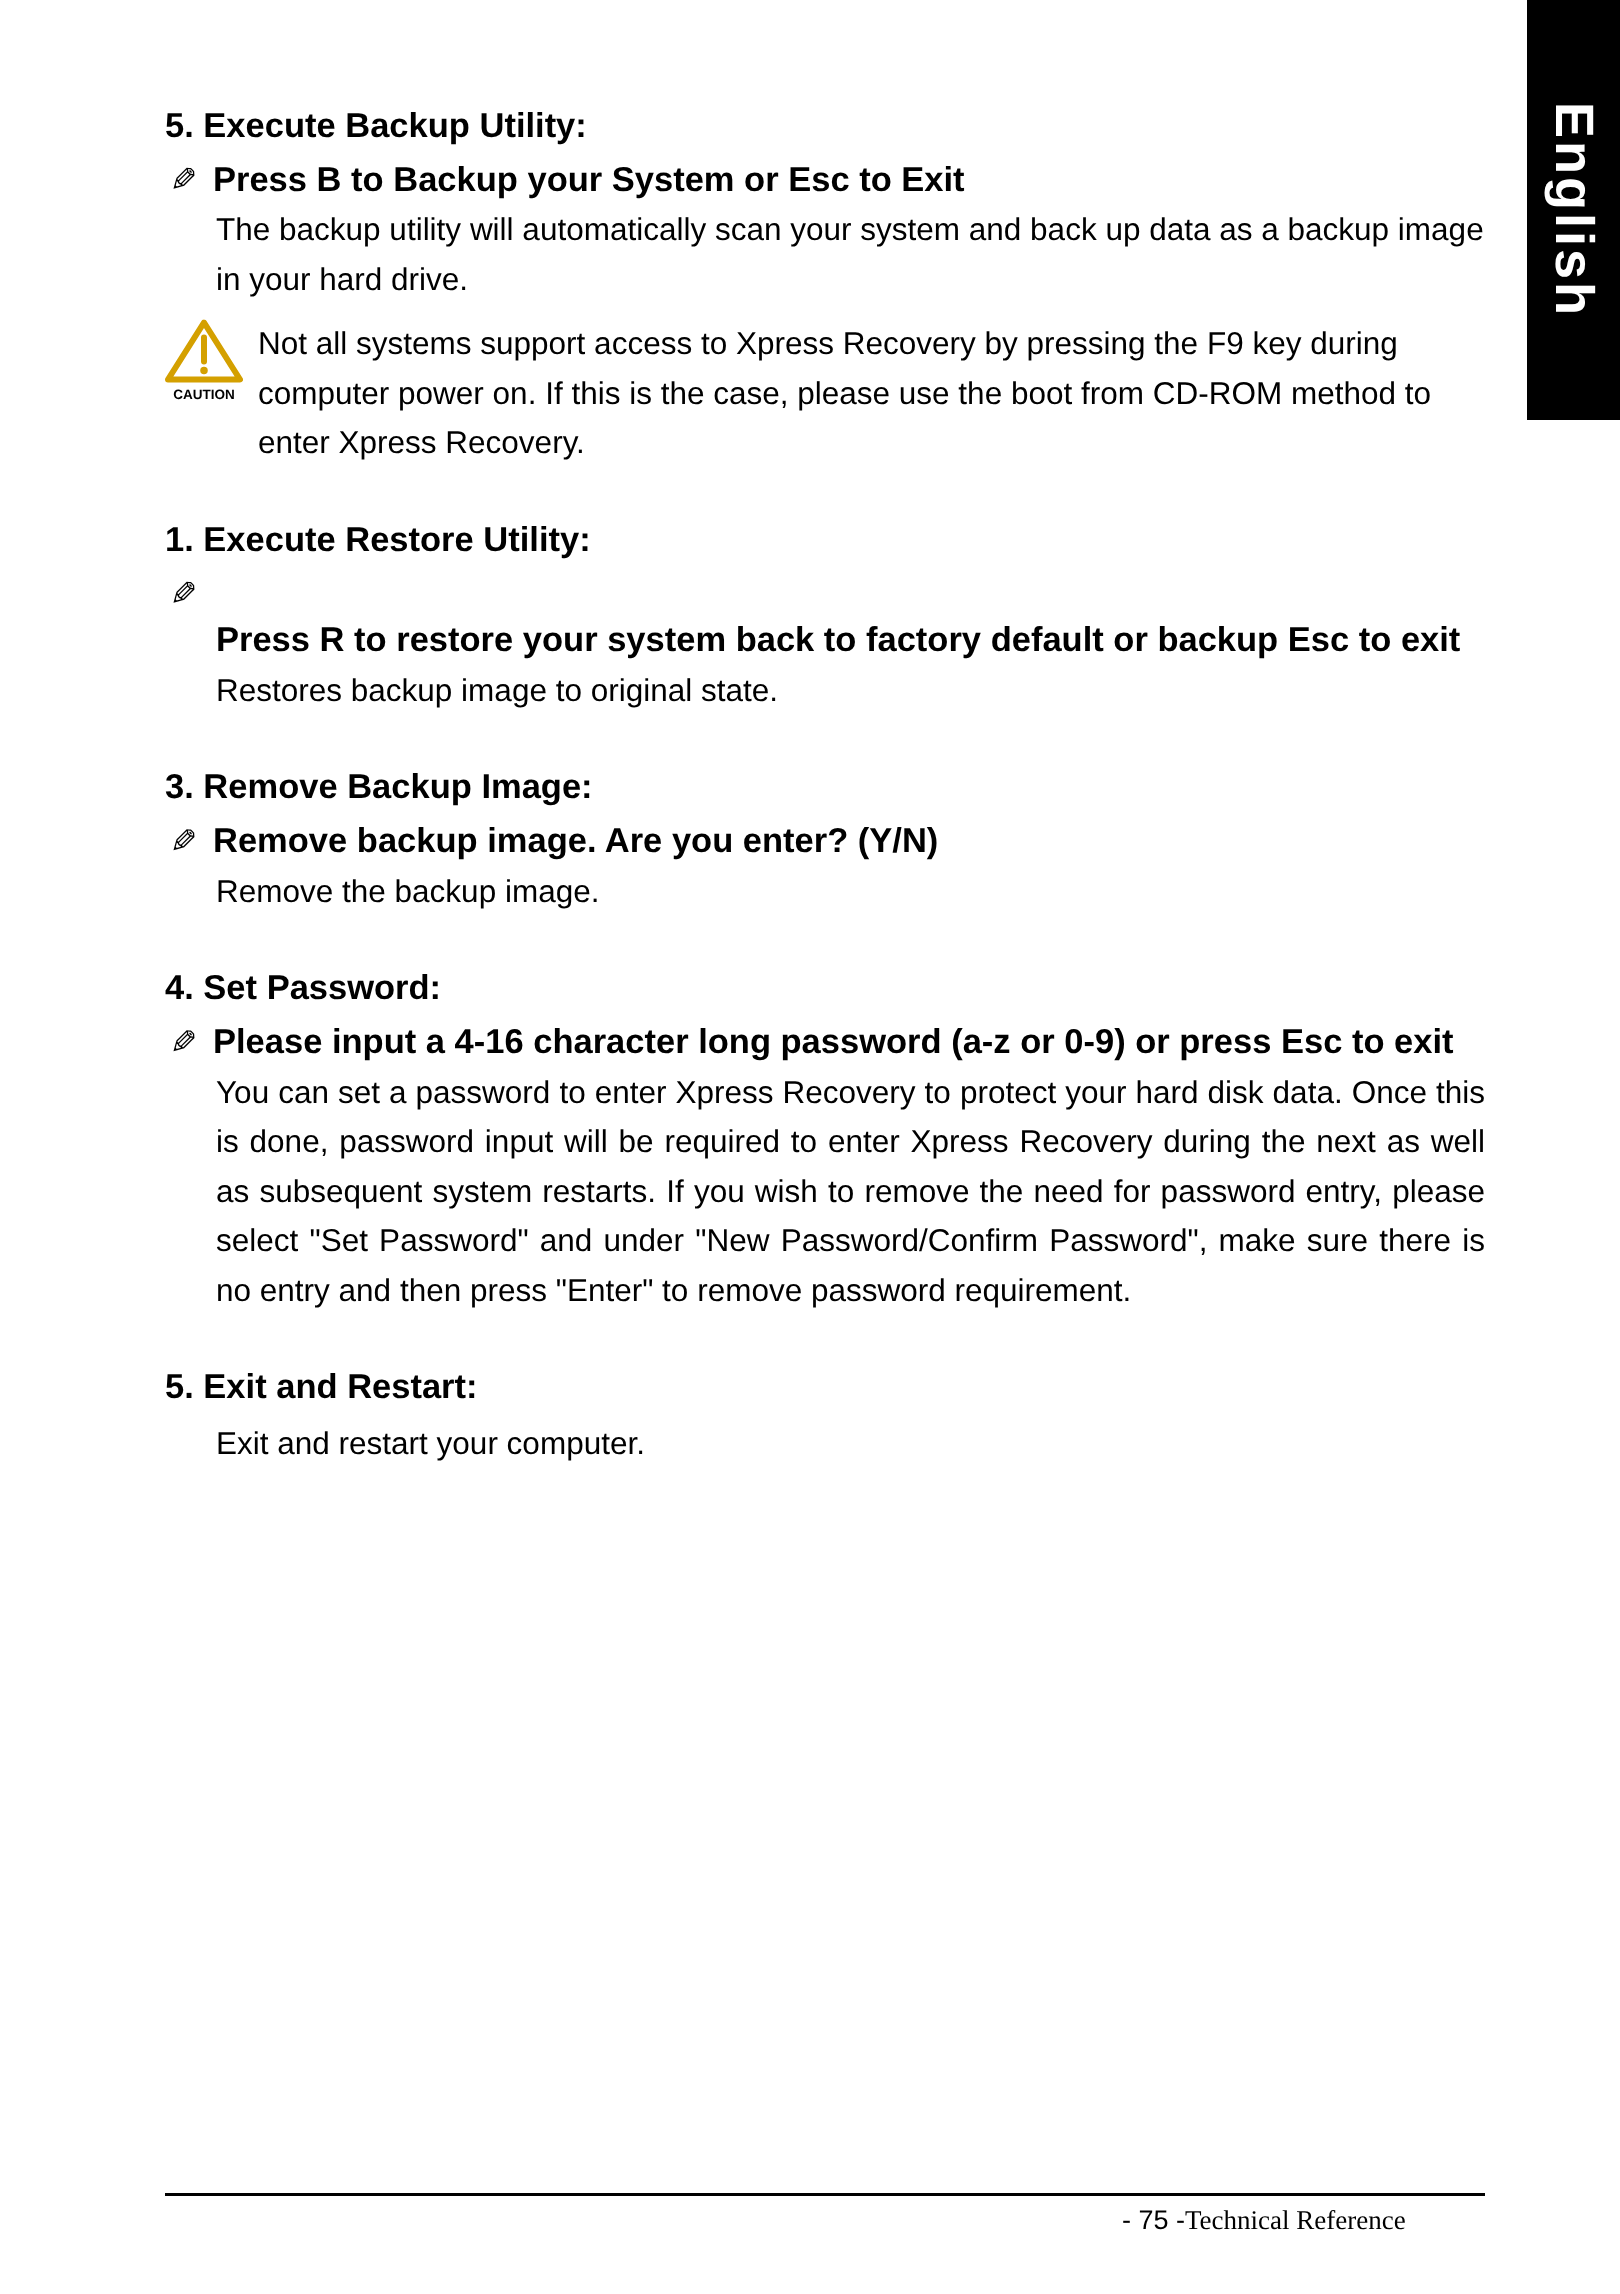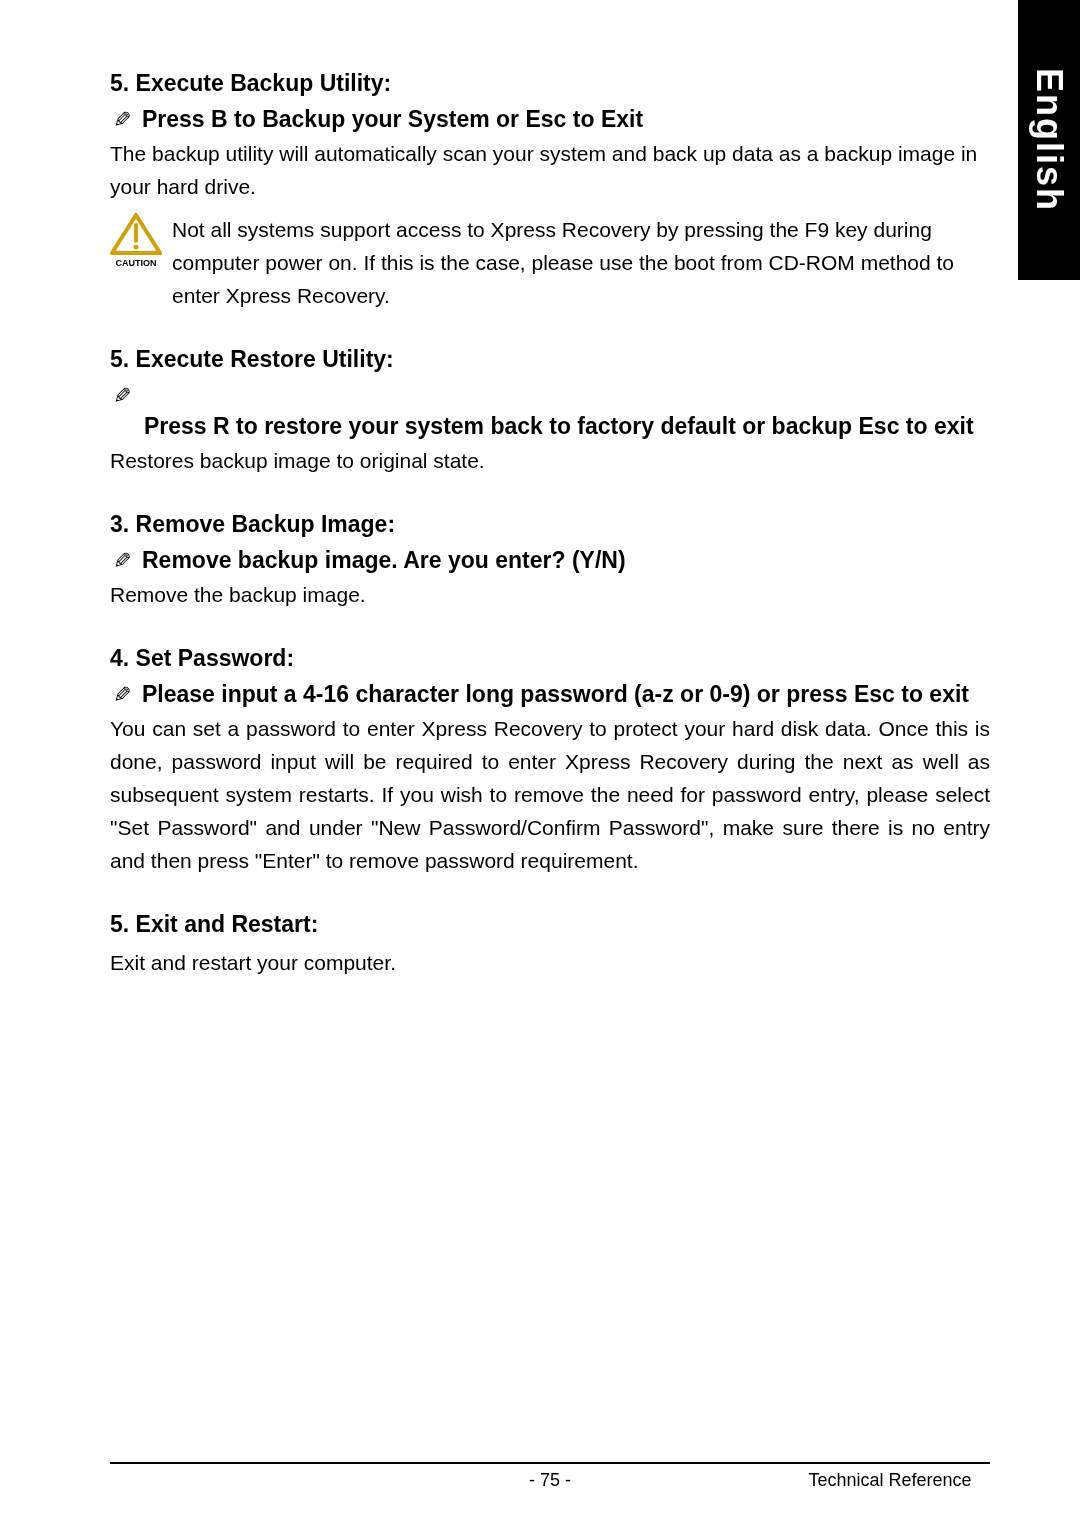--- a/index.html
+++ b/index.html
@@ -20,30 +20,30 @@
     font-size: 36px;
     writing-mode: vertical-rl;
     letter-spacing: 2px;
     font-family: Arial, sans-serif;
   }
   .section { margin-bottom: 34px; }
   .h-title { font-size: 23px; font-weight: bold; margin-bottom: 8px; }
   .sub-row { display: flex; align-items: flex-start; margin-bottom: 4px; }
   .pencil { font-size: 22px; margin-right: 10px; line-height: 28px; flex: 0 0 auto; transform: rotate(90deg); display:inline-block; width:22px; text-align:center;}
   .sub-title { font-size: 23px; font-weight: bold; line-height: 28px; }
-  .body-text { font-size: 21px; line-height: 33px; margin-top: 4px; }
+  .body-text { font-size: 21px; line-height: 33px; margin-left: 34px; margin-top: 4px; }
   .caution-block { display:flex; align-items:flex-start; margin-top:10px; margin-left:34px; }
   .caution-icon { flex: 0 0 auto; margin-right: 10px; }
   .caution-text { font-size:21px; line-height:33px; }
   .restore-sub2 { font-size:23px; font-weight:bold; margin-left:34px; margin-top:4px; }
   .footer { position:absolute; bottom:38px; left:110px; right:90px; }
   .footer-line { border-top:2px solid #000; margin-bottom:6px; }
   .footer-row { display:flex; justify-content:space-between; font-size:18px; }
-  .footer-left { flex:1; text-align:center; }
-  .footer-right { text-align:center; }
+  .footer-left { flex:1; text-align:right; }
+  .footer-right { text-align:left;font-family:Liberation Serif, serif; }
 </style>
 </head>
 <body>
 
 <div class="page">
 
   <div class="side-tab">
     <span>English</span>
   </div>
 
@@ -61,21 +61,21 @@
           <line x1="26" y1="12" x2="26" y2="28" stroke="#d4a000" stroke-width="4" stroke-linecap="round"></line>
           <circle cx="26" cy="34" r="2.5" fill="#d4a000"></circle>
           <text x="26" y="53" text-anchor="middle" font-size="9" font-weight="bold" font-family="Arial" fill="#000">CAUTION</text>
         </svg>
       </div>
       <div class="caution-text">Not all systems support access to Xpress Recovery by pressing the F9 key during computer power on. If this is the case, please use the boot from CD-ROM method to enter Xpress Recovery.</div>
     </div>
   </div>
 
   <div class="section">
-    <div class="h-title">5. Execute Restore Utility:</div>
+    <div class="h-title">1. Execute Restore Utility:</div>
     <div class="sub-row">
       <span class="pencil">✎</span>
     </div>
     <div class="restore-sub2">Press R to restore your system back to factory default or backup Esc to exit</div>
     <div class="body-text">Restores backup image to original state.</div>
   </div>
 
   <div class="section">
     <div class="h-title">3. Remove Backup Image:</div>
     <div class="sub-row">

